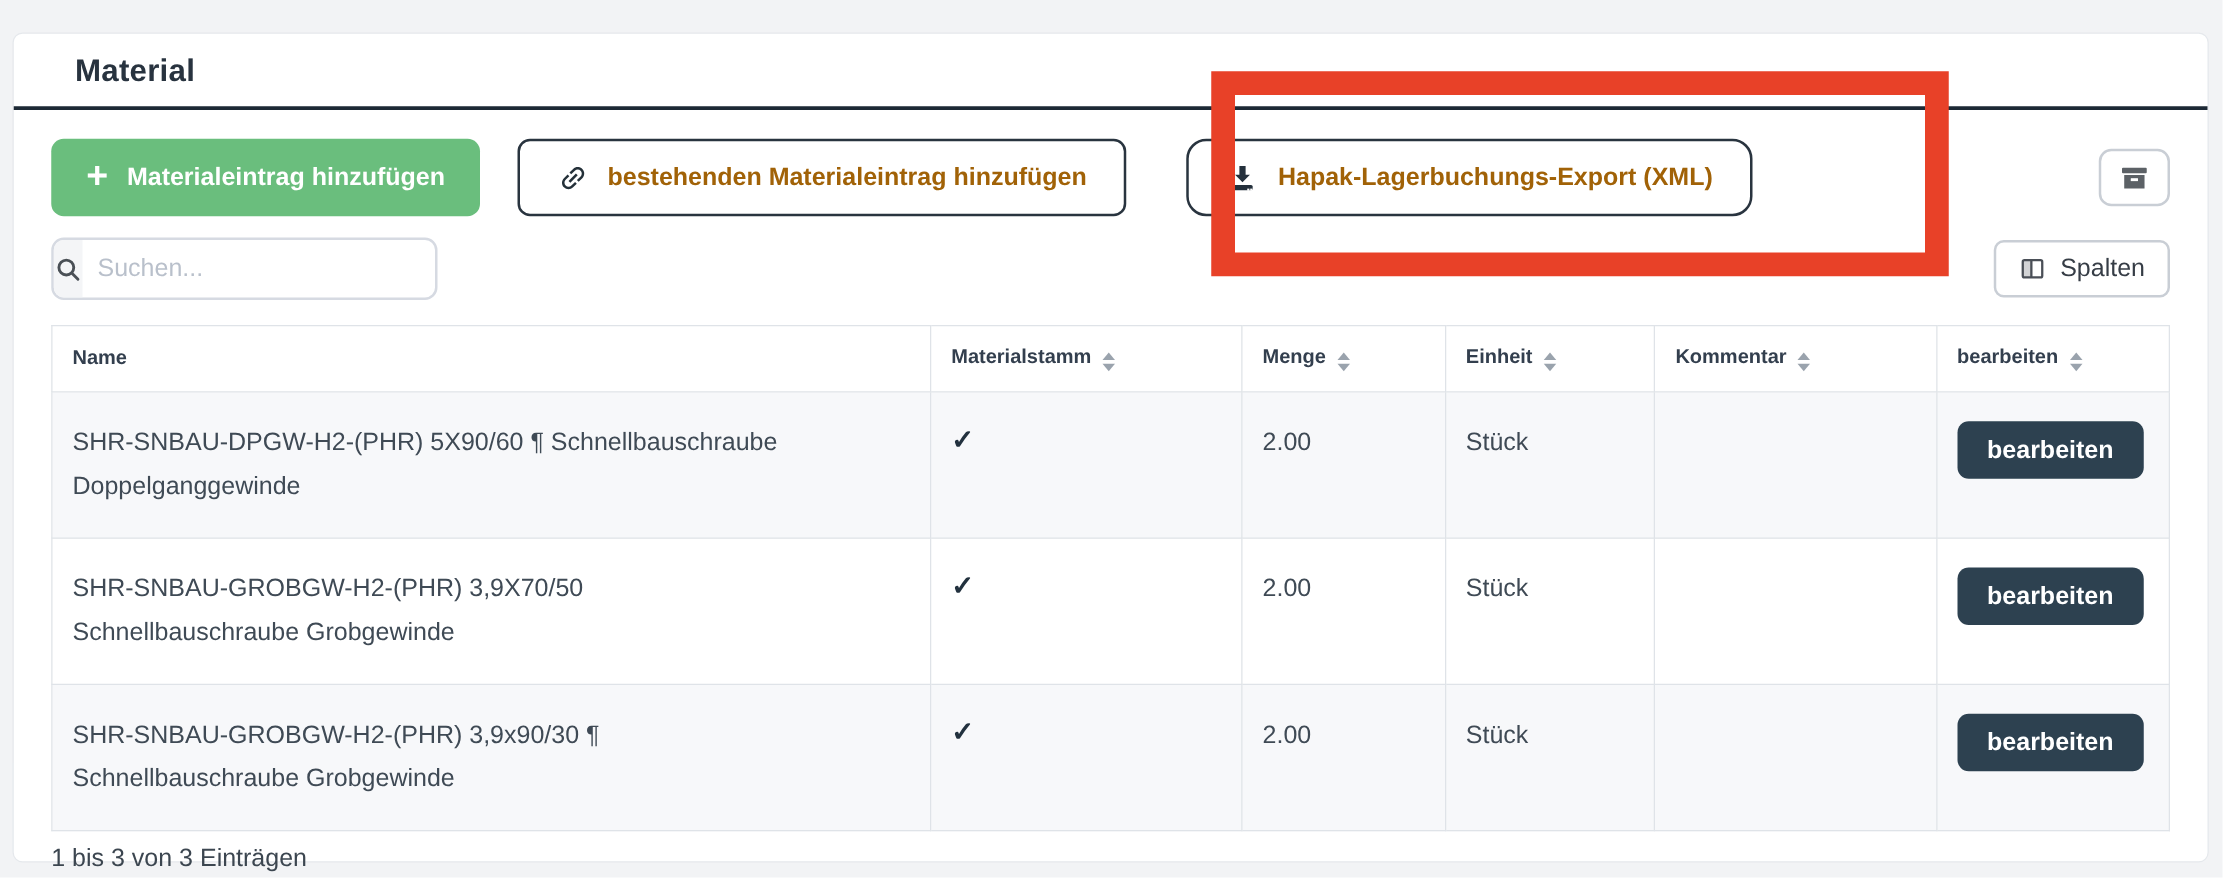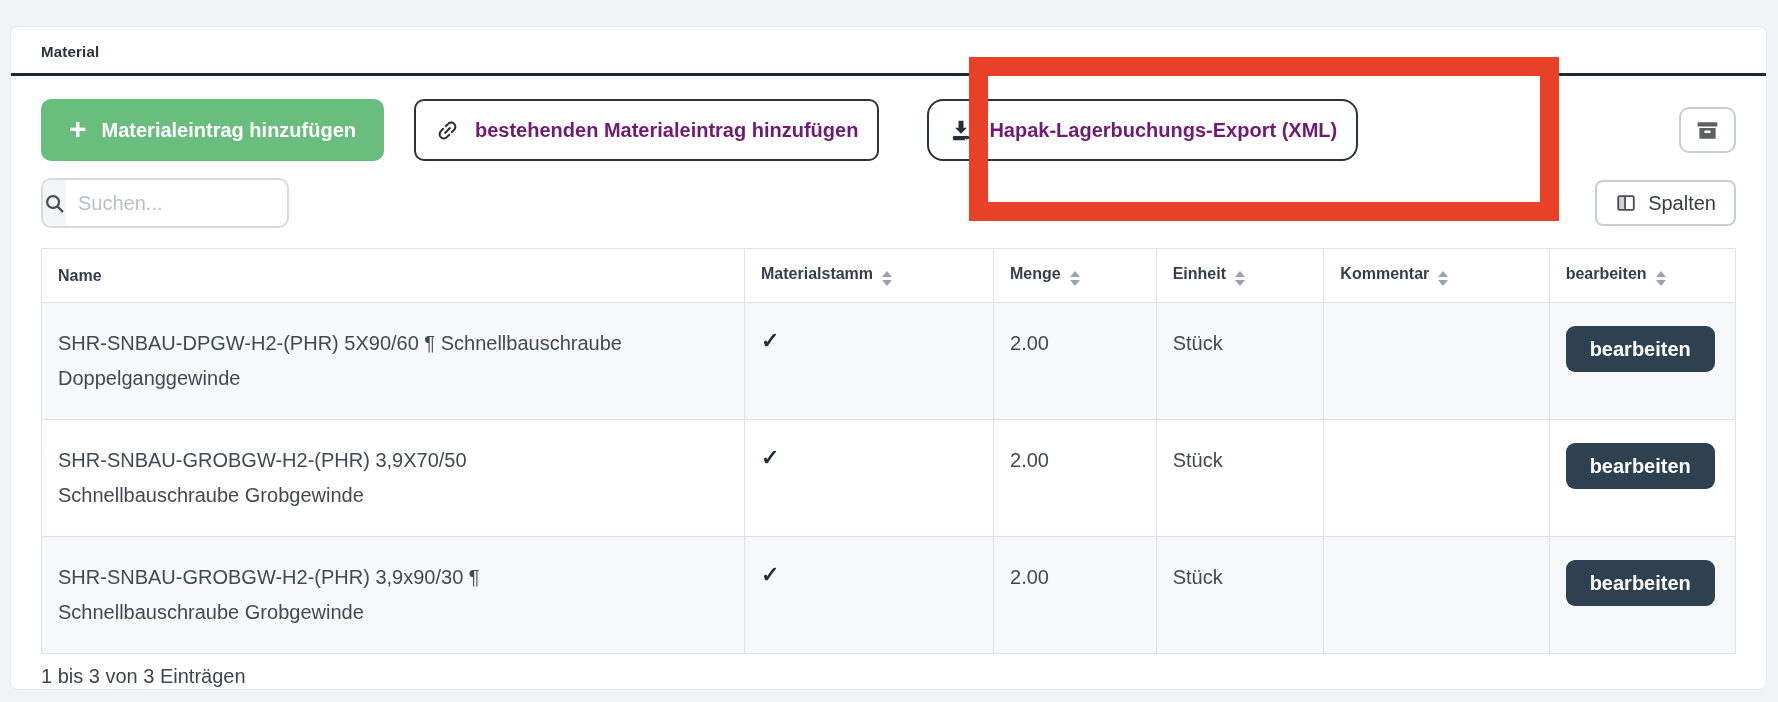--- a/index.html
+++ b/index.html
@@ -15,37 +15,37 @@
     width:1757px; height:664px;
     background:#ffffff;
     border:1px solid #e5e8ec;
     border-radius:8px;
   }
   .card-header {
     padding:16px 30px 13px 30px;
     border-bottom:3px solid #1d2935;
   }
   .card-title {
-    font-size:15px; font-weight:bold; color:#28333f; letter-spacing:.2px;
+    font-size:25px; font-weight:bold; color:#28333f; letter-spacing:.2px;margin-left:19px;
   }
   .card-body { padding:23px 30px 0 30px; position:relative; }
 
   
   .toolbar { display:flex; align-items:center; }
   .btn {
     display:inline-flex; align-items:center; gap:15px;
     height:62px; border-radius:10px; cursor:pointer;
     font-size:20px; font-weight:bold; white-space:nowrap;
   }
   .btn-green {
     background:#6abe7d; color:#ffffff; border:none; padding:0 28px;
   }
   .btn-outline-dark {
-    background:#ffffff; color:#701a75;
-    border:2px solid #29343f; padding:0 19px;
+    background:#ffffff; color:#a16207;
+    border:2px solid #29343f; padding:0 30px;
   }
   .btn-export { margin-left:48px;border-radius:16px; }
   .btn-link-add { margin-left:30px; }
   .plus-glyph { font-size:30px; font-weight:bold; line-height:0; margin-top:-3px; }
   .icon-svg { flex:0 0 auto; display:block; }
 
   .archive-btn {
     margin-left:auto; width:57px; height:46px;
     background:#fff; border:2px solid #c9ced5; border-radius:10px;
     display:flex; align-items:center; justify-content:center; cursor:pointer;
@@ -55,21 +55,21 @@
   .annotation-box {
     position:absolute; left:958px; top:30px;
     width:590px; height:164px;
     border:19px solid #e84128;
     z-index:9;
   }
 
   
   .row2 { display:flex; align-items:center; margin-top:17px; }
   .search-group {
-    width:248px; height:50px;
+    width:309px; height:50px;
     border:2px solid #d6dae2; border-radius:10px;
     display:flex; overflow:hidden; background:#fff;
   }
   .search-prepend {
     width:54px; background:#f4f5f7;
     display:flex; align-items:center; justify-content:center;
   }
   .search-input {
     flex:1; border:none; outline:none;
     font-size:20px; color:#495057; padding:0 6px 0 12px;

